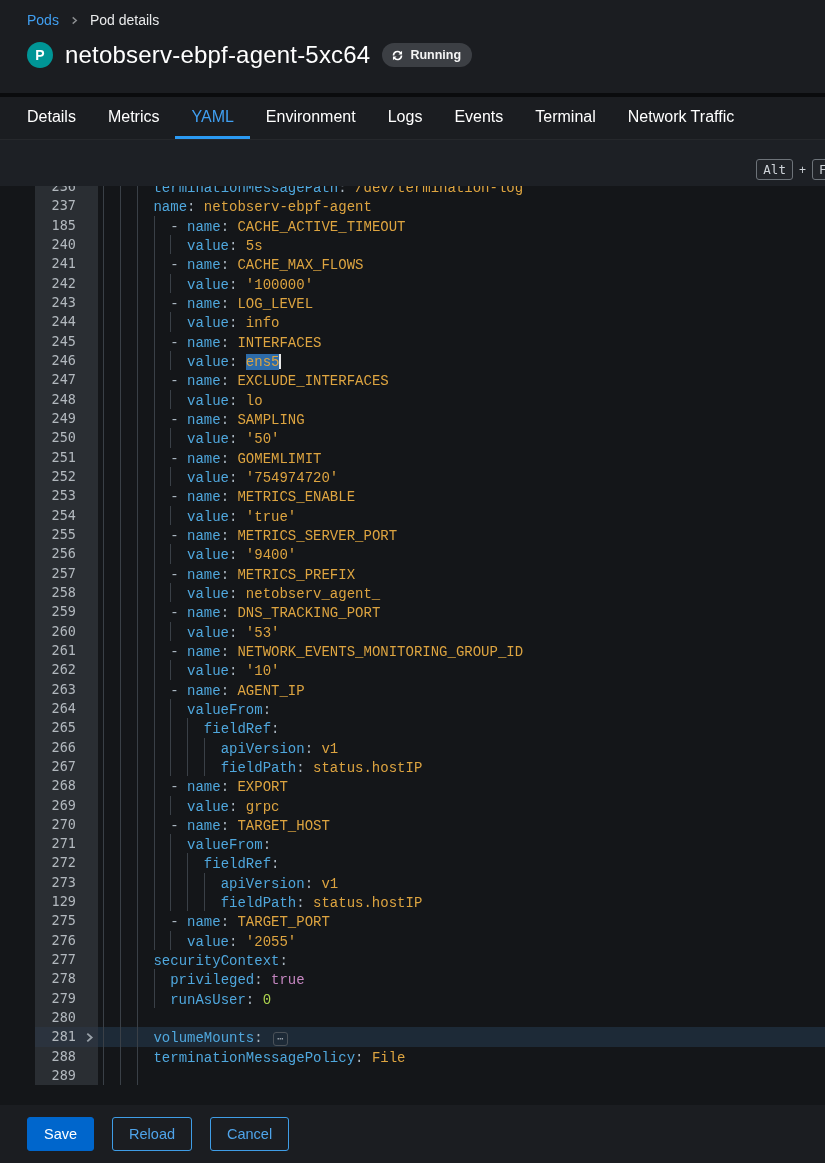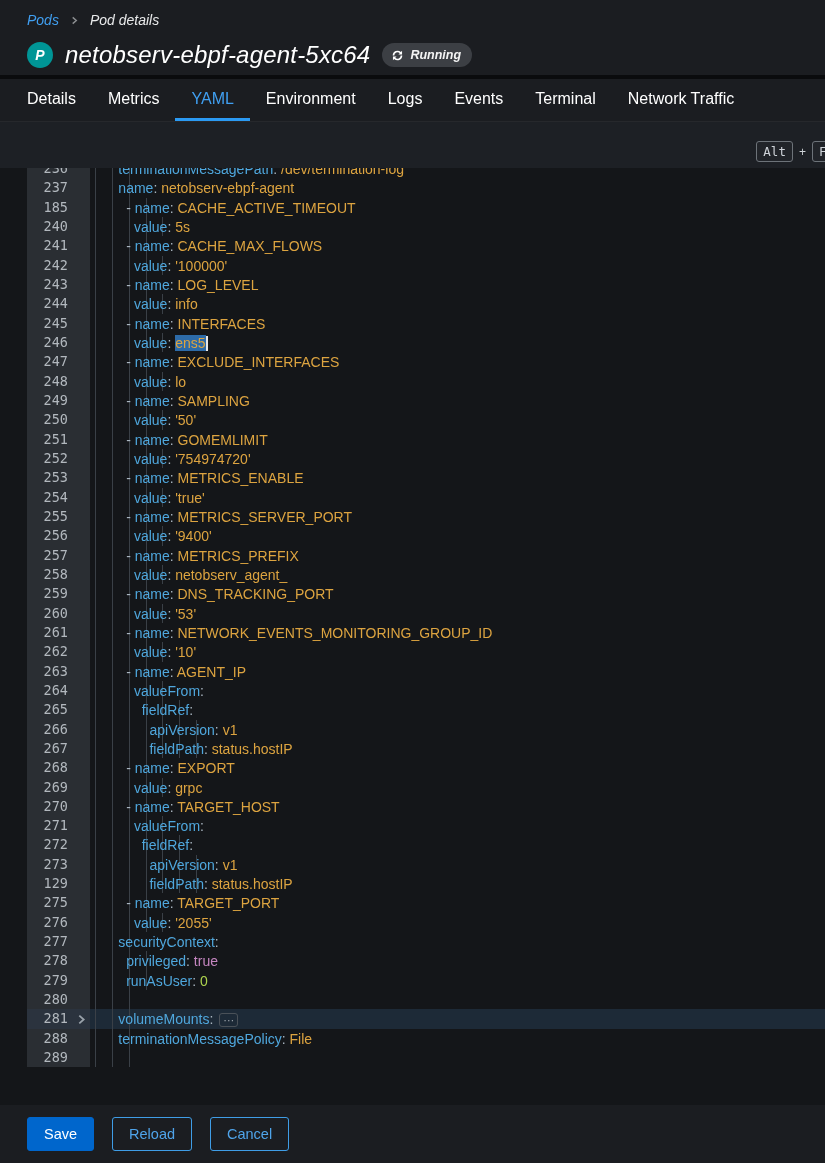--- a/index.html
+++ b/index.html
@@ -1,21 +1,21 @@
 <!DOCTYPE html>
 <html style="--surface: #1b1d21; --toolbar-bg: #1d2025; --editor-bg: #141619; --gutter-bg: #2a2e33; --guide: #3a4047; --lineno: #b2b8be; --key: #4fa7dd; --value: #dda440; --bool: #c586c0; --number: #aed44e; --punct: #a9b6c0; --selection: #2d6ba8; --line-highlight: #1d2a37; --accent-blue: #2b9af3; --link-blue: #409ff1; --save-blue: #0066cc; --badge-teal: #009596;"><head>
 <meta charset="utf-8">
 <style>
   * { margin:0; padding:0; box-sizing:border-box; }
   html,body { width:825px; height:1163px; overflow:hidden; background:#101114;
     font-family:"Liberation Sans", sans-serif; }
   .page { width:825px; height:1163px; display:flex; flex-direction:column; background:#101114; }
 
   
-  .header { background:var(--surface); height:75px; padding:9px 9px 0 27px; flex:0 0 auto;font-style:italic; }
+  .header { background:var(--surface); height:93px; padding:9px 9px 0 27px; flex:0 0 auto; }
   .breadcrumb { display:flex; align-items:center; gap:11px; font-size:14px; height:22px; }
   .crumb-link { color:var(--link-blue); cursor:pointer; }
   .crumb-sep svg { display:block; }
   .crumb-current { color:#e9eaeb; }
   .title-row { display:flex; align-items:center; margin-top:10px; gap:12px; }
   .res-badge { width:26px; height:26px; border-radius:50%; background:var(--badge-teal);
     color:#fff; font-size:14px; font-weight:bold; display:flex; align-items:center; justify-content:center; }
   .page-title { color:#ffffff; font-size:24px; font-weight:400; letter-spacing:.2px; }
   .status-pill { display:flex; align-items:center; gap:6px; background:#3c3f44; border-radius:12px;
     height:24px; padding:0 11px 0 9px; color:#f4f4f4; font-size:12.5px; font-weight:600; }
@@ -31,31 +31,31 @@
   .tab.active { color:var(--link-blue); border-bottom-color:var(--accent-blue); }
 
   
   .toolbar { background:var(--toolbar-bg); height:46px; position:relative; flex:0 0 auto; }
   .shortcuts { position:absolute; right:-16px; bottom:6px; display:flex; align-items:center; gap:6px; }
   .keycap { font-family:"DejaVu Sans Mono", monospace; font-size:12.5px; color:#ced3d8;
     border:1px solid #6d7379; border-radius:3px; padding:2px 6px; background:rgba(255,255,255,0.02); }
   .key-sep { color:#ced3d8; font-size:12px; }
 
   
-  .editor { background:var(--editor-bg); flex:1 1 auto; overflow:hidden; position:relative; }
+  .editor { background:var(--editor-bg); flex:1 1 auto; overflow:hidden; position:relative;padding-left:8px; }
   .lines { margin-top:-9px; }
   .row { display:flex; height:19.33px; line-height:19.33px; }
   .row .gutter { flex:0 0 63px; margin-left:27px; background:var(--gutter-bg); position:relative;
     text-align:right; padding-right:22px; font-family:"DejaVu Sans Mono", monospace;
     font-size:13.5px; color:var(--lineno); }
   .row .content { flex:1 1 auto; position:relative; padding-left:5px; overflow:hidden; }
   .row.hl .content { background:var(--line-highlight); }
   .row.hl .gutter { background:#2b333e; }
   .guide { position:absolute; top:0; bottom:0; width:1px; background:var(--guide); }
-  .code { position:relative; white-space:pre; font-family:Liberation Sans, sans-serif; font-size:14px; }
+  .code { position:relative; white-space:pre; font-family:Liberation Mono, monospace; font-size:14px; }
   .t-sp { color:#d0d4d8; }
   .t-p { color:var(--punct); }
   .t-k { color:var(--key); }
   .t-v { color:var(--value); }
   .t-b { color:var(--bool); }
   .t-n { color:var(--number); }
   .t-sel { color:var(--value); background:var(--selection); }
   .t-fold { color:#9aa2aa; border:1px solid #4a5158; border-radius:3px; font-size:11px;
     padding:0 3px; margin-left:2px; }
   .cursor { display:inline-block; width:2px; height:15px; background:#e8e8e8; vertical-align:-3px; }

